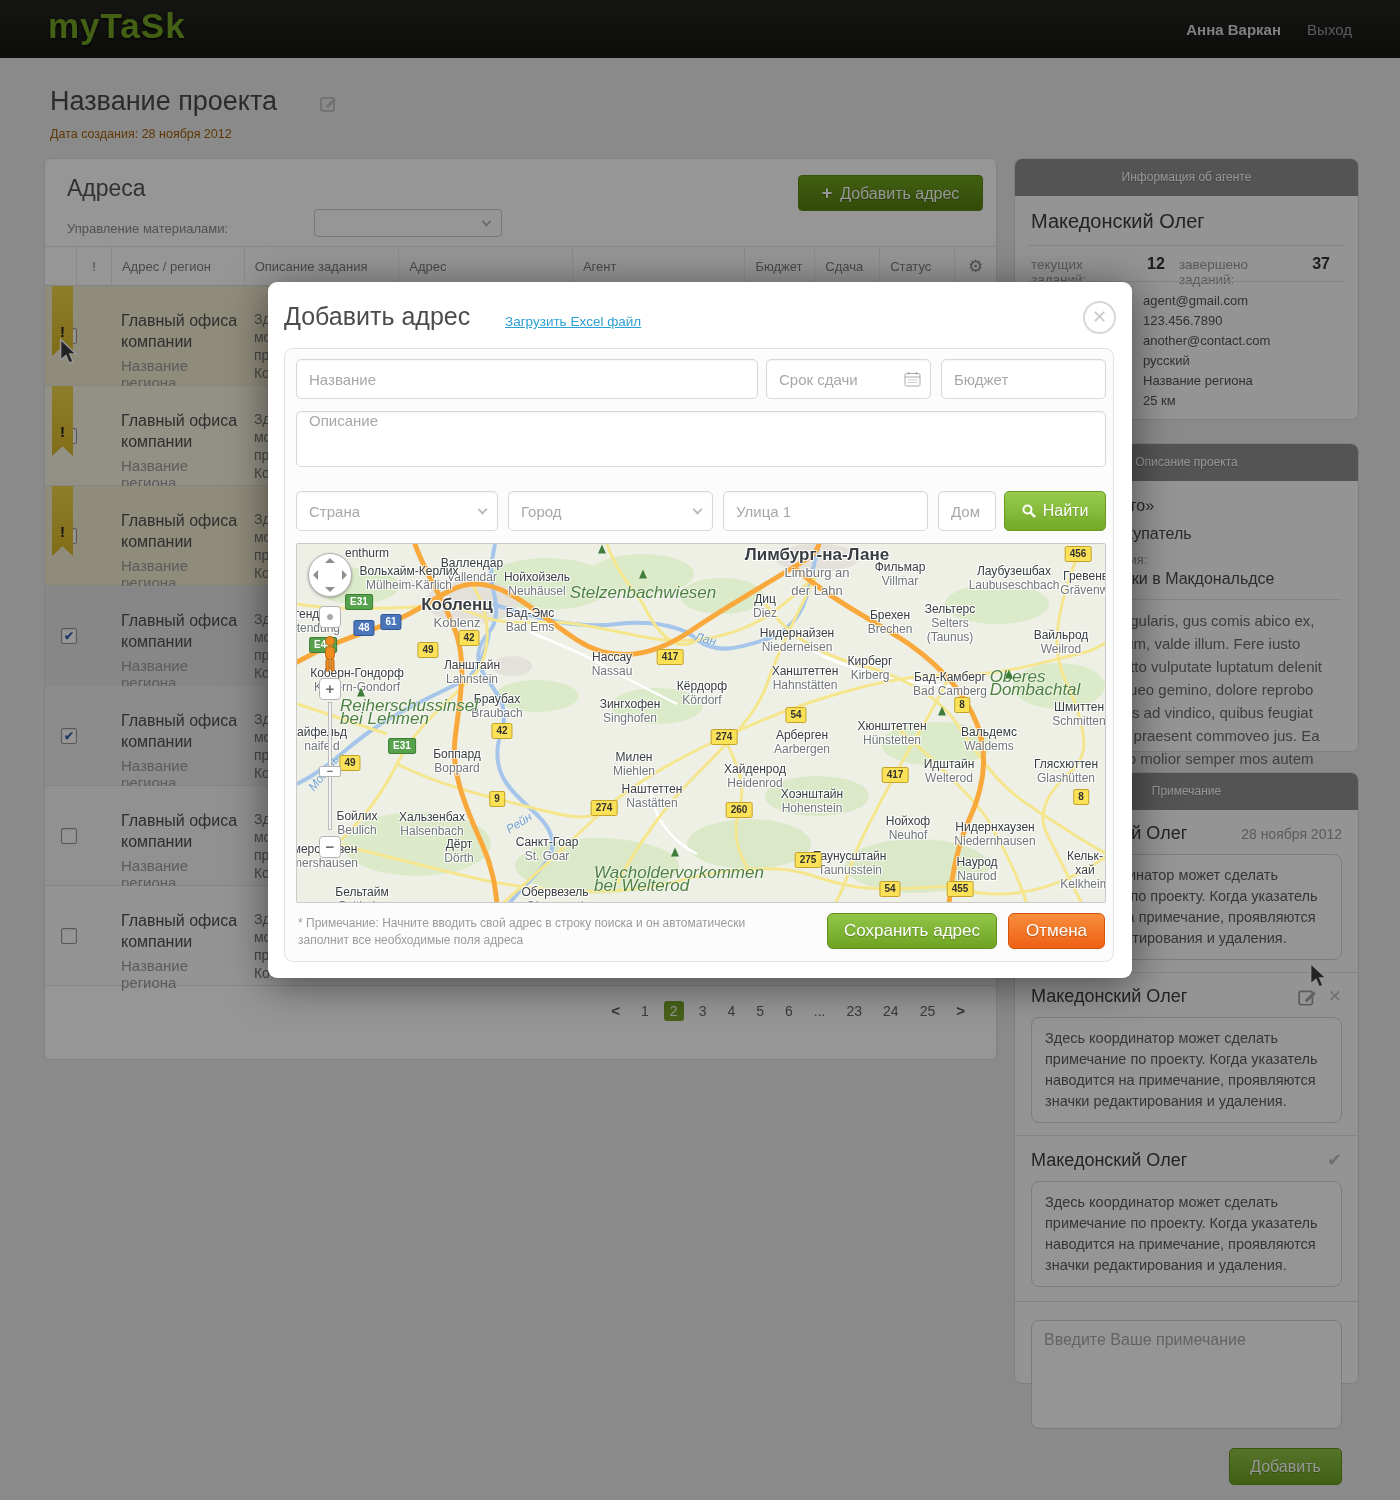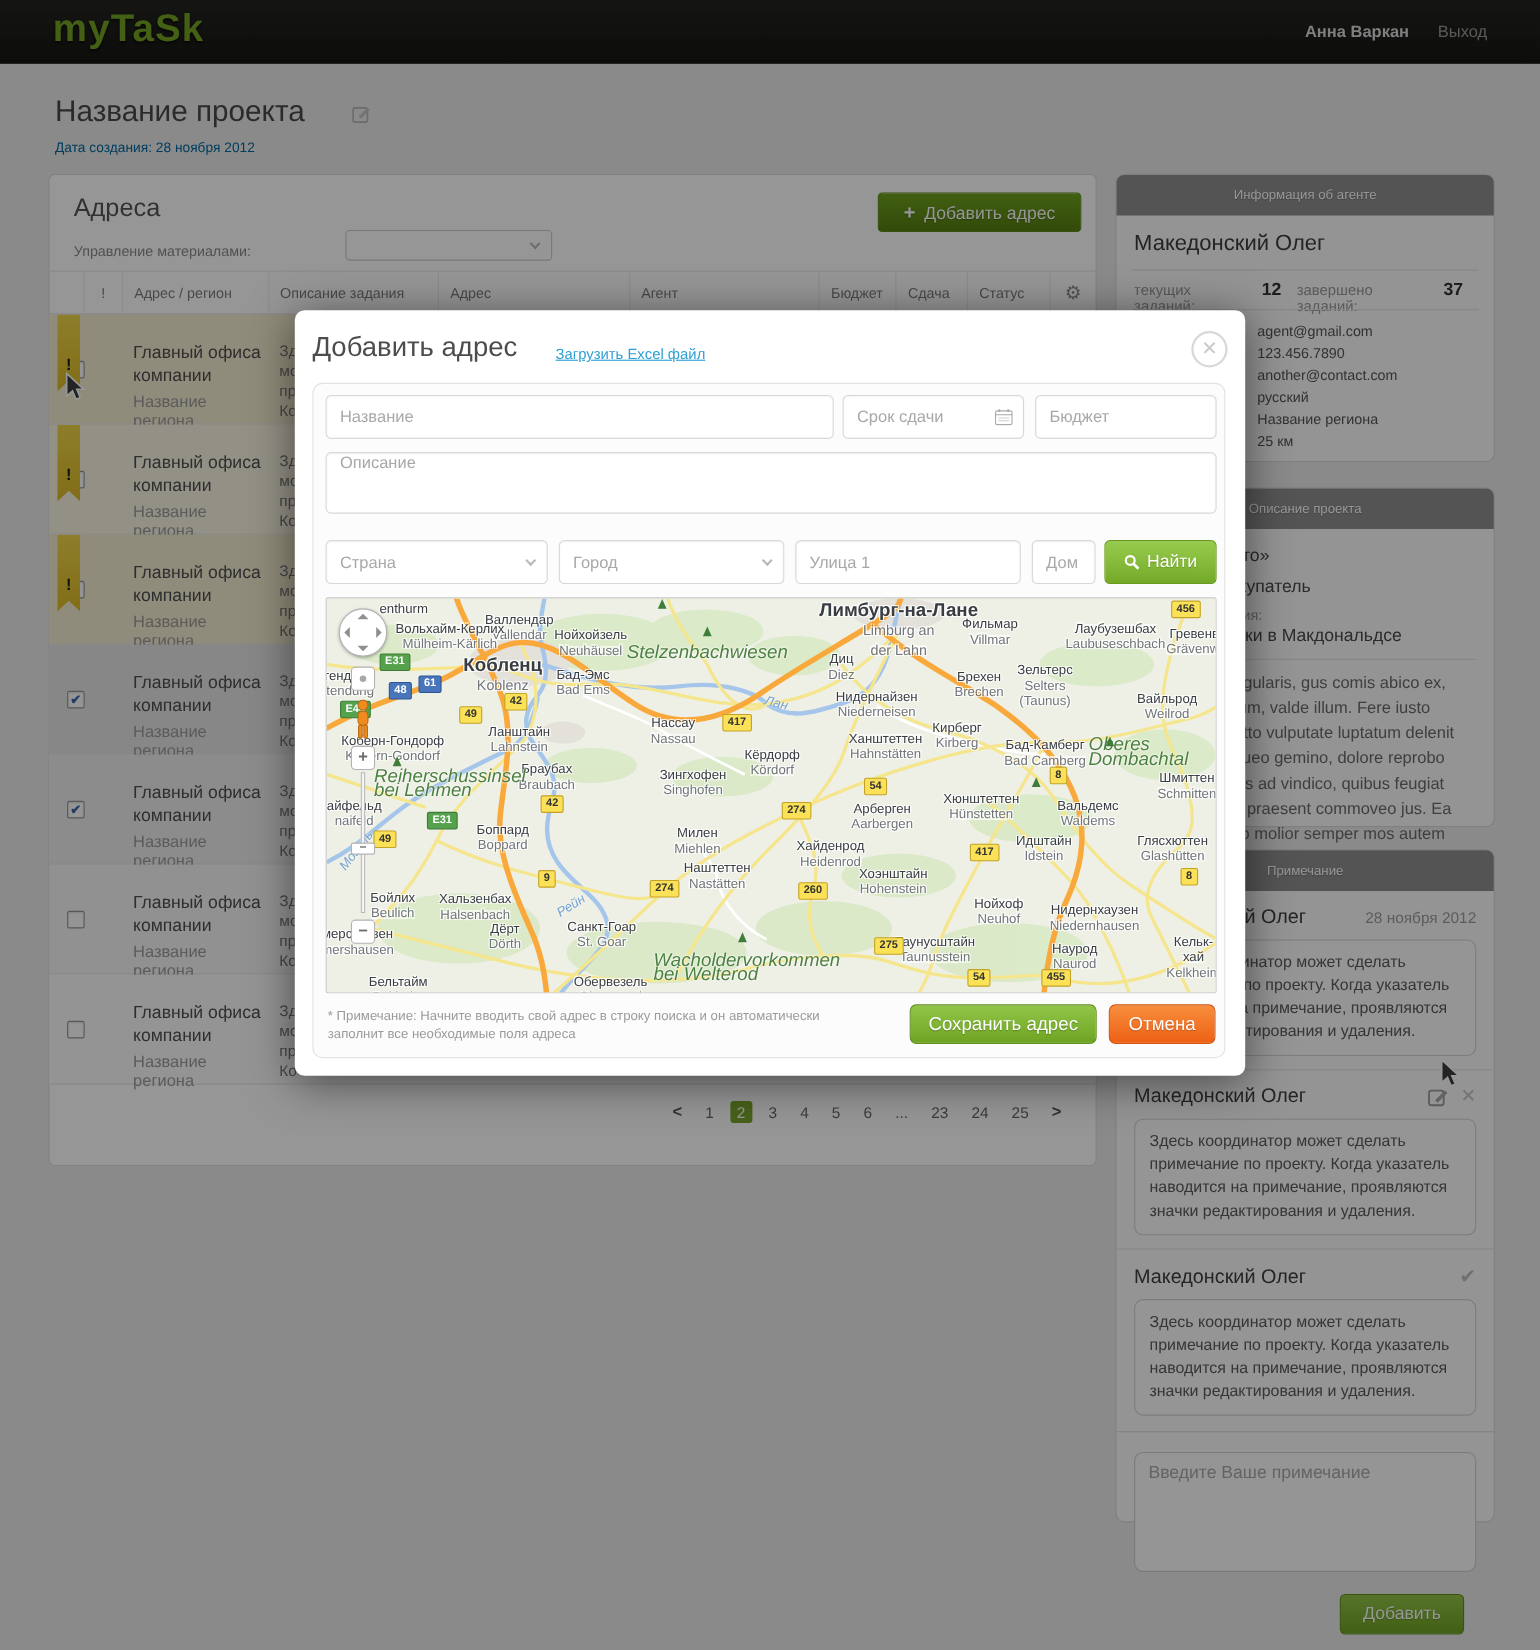--- a/index.html
+++ b/index.html
@@ -6,21 +6,21 @@
 body{margin:0;background:#555}
 .page{position:relative;width:1400px;height:1500px;background:#ebebeb;font-family:"Liberation Sans",sans-serif;overflow:hidden}
 
 .topbar{position:absolute;top:0;left:0;width:100%;height:58px;background:linear-gradient(#242422,#161614)}
 .logo{position:absolute;left:48px;top:6px;font-size:35px;font-weight:bold;letter-spacing:1px;color:#74a422;text-shadow:0 2px 3px rgba(0,0,0,.7)}
 .topuser{position:absolute;right:119px;top:21px;font-size:15px;font-weight:bold;color:#d8d8d8}
 .toplogout{position:absolute;right:48px;top:21px;font-size:15px;color:#9a9a9a}
 
 .ptitle{position:absolute;left:50px;top:86px;font-size:27px;color:#4a4a4a}
 .ptitle-edit{position:absolute;left:320px;top:94px}
-.pcreated{position:absolute;left:50px;top:127px;font-size:12.5px;color:#0369a1}
+.pcreated{position:absolute;left:50px;top:127px;font-size:12.5px;color:#a16207}
 .stats{position:absolute;left:858px;top:80px;display:flex;align-items:stretch}
 .stat{text-align:center;border-right:1px solid #d4d4d4;padding:2px 22px}
 .stat .lb{font-size:14px;color:#8f8f8f}
 .stat .vl{font-size:24px;color:#3f3f3f;margin-top:3px;white-space:nowrap}
 .pstatus{font-size:21px;color:#454545;align-self:center;padding:10px 0 0 28px}
 
 .panel{position:absolute;left:44px;top:158px;width:953px;height:902px;background:#fff;border:1px solid #dcdcdc;border-radius:6px}
 .panel-title{position:absolute;left:22px;top:16px;font-size:23px;color:#555}
 .materials-lb{position:absolute;left:22px;top:62px;font-size:13px;color:#8a8a8a}
 .mselect{position:absolute;left:269px;top:50px;width:188px;height:28px;background:#fff;border:1px solid #ccc;border-radius:4px}
@@ -69,21 +69,21 @@
 .nh{display:flex;justify-content:space-between;align-items:center;font-size:18px;color:#3e3e3e}
 .nd{font-size:14px;color:#9c9c9c}
 .nicons{display:flex;gap:10px;align-items:center}
 .nicon-x{font-size:17px;color:#c4c4c4}
 .nicon-check{font-size:18px;color:#bdbdbd}
 .nb{border:1px solid #d4d4d4;border-radius:8px;padding:10px 13px;margin-top:10px;font-size:14.5px;color:#5c5c5c;line-height:21px;background:#fdfdfd}
 .addnote{border-top:1px solid #ddd;margin-top:2px;padding:18px 16px 0}
 .addnote textarea{width:100%;height:109px;border:1px solid #cfcfcf;border-radius:8px;padding:10px 12px;font-size:16px;font-family:"Liberation Sans",sans-serif;color:#555;resize:none;background:#fdfdfd}
 .addnote textarea::placeholder{color:#a9a9a9}
 .greenbtn{border:1px solid #5f8f1a;border-radius:5px;background:linear-gradient(#92c649,#6ea322);color:#fff;text-shadow:0 1px 1px rgba(0,0,0,.25)}
-.note-add{display:block;margin:15px 11px 0 auto;width:113px;height:37px;font-size:16px;text-align:center;line-height:35px}
+.note-add{display:block;margin:15px 0 0 auto;width:113px;height:37px;font-size:16px;text-align:center;line-height:35px}
 
 .overlay{position:absolute;inset:0;background:rgba(0,0,0,.41);z-index:50}
 .cursor{position:absolute;z-index:40}
 .modal{position:absolute;left:268px;top:282px;width:864px;height:696px;background:#fff;border-radius:9px;box-shadow:0 6px 40px rgba(0,0,0,.5);z-index:100}
 .mtitle{position:absolute;left:16px;top:20px;font-size:25px;color:#4c4c4c}
 .xlink{position:absolute;left:237px;top:32px;font-size:13.5px;color:#2da0d4;text-decoration:underline}
 .mclose{position:absolute;left:815px;top:19px;width:33px;height:33px;border:2px solid #d8d8d8;border-radius:50%;color:#cacaca;font-size:18px;text-align:center;line-height:29px}
 .mform{position:absolute;left:16px;top:66px;width:830px;height:614px;background:#fcfcfc;border:1px solid #e2e2e2;border-radius:9px}
 .fi{position:absolute;height:40px;border:1px solid #d8d8d8;border-radius:5px;background:#fff;box-shadow:inset 0 1px 2px rgba(0,0,0,.05)}
 input.fi,textarea.fi{padding:0 12px;font-size:15px;color:#555;font-family:"Liberation Sans",sans-serif}
@@ -565,21 +565,21 @@
             <div class="place" style="left:653px;top:126px">Бад-Камберг<div class="de">Bad Camberg</div></div>
             <div class="place" style="left:175px;top:114px">Ланштайн<div class="de">Lahnstein</div></div>
             <div class="place" style="left:60px;top:122px">Коберн-Гондорф<div class="de">Kobern-Gondorf</div></div>
             <div class="place" style="left:405px;top:135px">Кёрдорф<div class="de">Kördorf</div></div>
             <div class="place" style="left:333px;top:153px">Зингхофен<div class="de">Singhofen</div></div>
             <div class="place" style="left:200px;top:148px">Браубах<div class="de">Braubach</div></div>
             <div class="place" style="left:595px;top:175px">Хюнштеттен<div class="de">Hünstetten</div></div>
             <div class="place" style="left:782px;top:156px">Шмиттен<div class="de">Schmitten</div></div>
             <div class="place" style="left:505px;top:184px">Арберген<div class="de">Aarbergen</div></div>
             <div class="place" style="left:692px;top:181px">Вальдемс<div class="de">Waldems</div></div>
-            <div class="place" style="left:652px;top:213px">Идштайн<div class="de">Idstein</div></div>
+            <div class="place" style="left:652px;top:213px">Идштайн<div class="de">Welterod</div></div>
             <div class="place" style="left:769px;top:213px">Глясхюттен<div class="de">Glashütten</div></div>
             <div class="place" style="left:458px;top:218px">Хайденрод<div class="de">Heidenrod</div></div>
             <div class="place" style="left:515px;top:243px">Хоэнштайн<div class="de">Hohenstein</div></div>
             <div class="place" style="left:337px;top:206px">Милен<div class="de">Miehlen</div></div>
             <div class="place" style="left:355px;top:238px">Наштеттен<div class="de">Nastätten</div></div>
             <div class="place" style="left:160px;top:203px">Боппард<div class="de">Boppard</div></div>
             <div class="place" style="left:60px;top:265px">Бойлих<div class="de">Beulich</div></div>
             <div class="place" style="left:135px;top:266px">Хальзенбах<div class="de">Halsenbach</div></div>
             <div class="place" style="left:162px;top:293px">Дёрт<div class="de">Dörth</div></div>
             <div class="place" style="left:250px;top:291px">Санкт-Гоар<div class="de">St. Goar</div></div>

